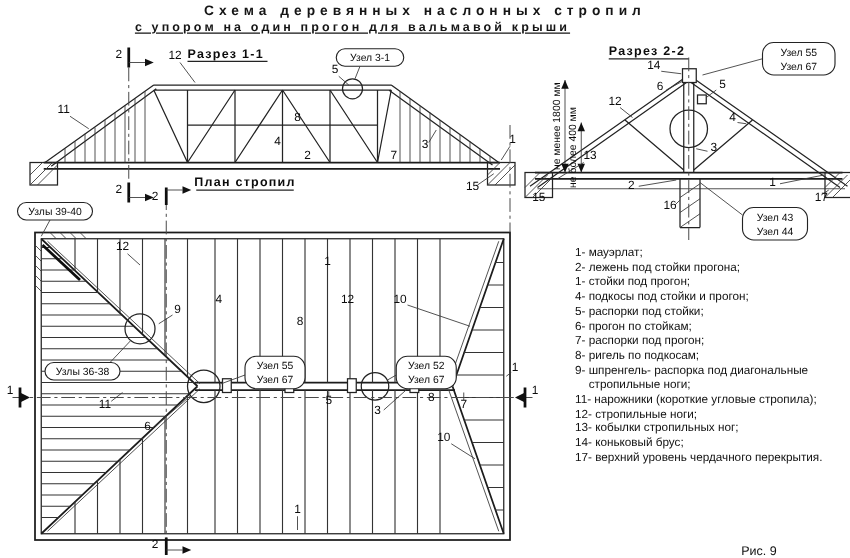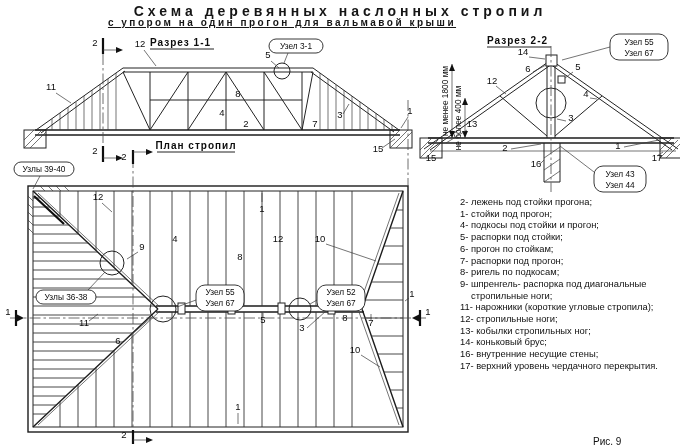--- a/index.html
+++ b/index.html
@@ -1,19 +1,19 @@
 <!DOCTYPE html>
 <html><head>
 <meta charset="utf-8">
 <style>
   html,body{margin:0;padding:0}
   body{position:relative;width:680px;height:446px;background:#fff;overflow:hidden;
        font-family:"Liberation Sans",sans-serif;color:#111}
   .abs{position:absolute}
-  #title1{top:3px;left:0;width:680px;text-align:center;font-size:14px;font-weight:bold;
+  #title1{top:3px;left:0;width:680px;text-align:center;font-size:11px;font-weight:bold;
           letter-spacing:4px;white-space:nowrap;color:#151515}
   #title2{top:17px;left:0;width:564px;text-align:center;font-size:10px;font-weight:bold;
           letter-spacing:2.5px;white-space:nowrap;text-decoration:underline;color:#151515}
   #legend{left:460px;top:196px;width:218px}
   .li{font-size:9.4px;line-height:11.7px;padding-left:11px;text-indent:-11px;color:#101010}
   #fig{left:593px;top:436px;font-size:10px;color:#101010}
   svg{position:absolute;left:0;top:0}
   .ln{stroke:#232323;fill:none;stroke-width:1}
   .ln2{stroke:#1c1c1c;fill:none;stroke-width:1.4}
   .thin{stroke:#3a3a3a;fill:none;stroke-width:.7}
@@ -206,29 +206,29 @@
     <text class="num" x="345" y="321" text-anchor="middle">8</text>
     <text class="num" x="371" y="326" text-anchor="middle">7</text>
     <text class="num" x="355" y="353" text-anchor="middle">10</text>
     <text class="num" x="118" y="344" text-anchor="middle">6</text>
     <text class="num" x="238" y="410" text-anchor="middle">1</text>
     <text class="num" x="412" y="297" text-anchor="middle">1</text>
   </g>
 </svg>
 
 <div class="abs" id="legend">
+  <div class="li">1- мауэрлат;</div>
   <div class="li">2- лежень под стойки прогона;</div>
   <div class="li">1- стойки под прогон;</div>
   <div class="li">4- подкосы под стойки и прогон;</div>
   <div class="li">5- распорки под стойки;</div>
   <div class="li">6- прогон по стойкам;</div>
   <div class="li">7- распорки под прогон;</div>
   <div class="li">8- ригель по подкосам;</div>
   <div class="li">9- шпренгель- распорка под диагональные стропильные ноги;</div>
   <div class="li">11- нарожники (короткие угловые стропила);</div>
   <div class="li">12- стропильные ноги;</div>
   <div class="li">13- кобылки стропильных ног;</div>
   <div class="li">14- коньковый брус;</div>
-  <div class="li">16- внутренние несущие стены;</div>
   <div class="li">17- верхний уровень чердачного перекрытия.</div>
 </div>
 
 <div class="abs" id="fig">Рис. 9</div>
 
 </body></html>

